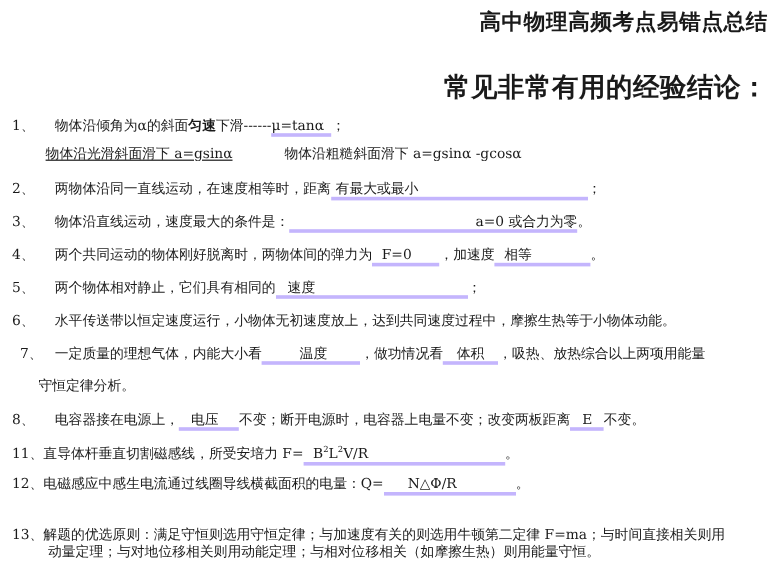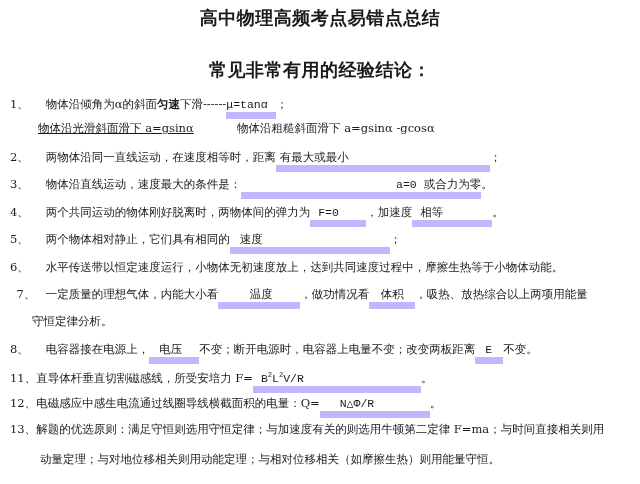--- a/index.html
+++ b/index.html
@@ -1,26 +1,26 @@
 <!DOCTYPE html>
 <html><head>
 <meta charset="utf-8">
 <style>
   html, body { margin: 0; padding: 0; background: #ffffff; }
   body { width: 640px; height: 484px; overflow: hidden; position: relative;
          font-family: "DejaVu Serif", "Liberation Serif", serif; color: #1a1a1a; }
-  .title { position: absolute; left: 0; width: 640px; text-align: center;
+  .title { position: absolute; left: 0; width: 640px; text-align: right;
            font-family: "DejaVu Sans", "Liberation Sans", sans-serif; font-weight: bold;
            font-size: 18px; letter-spacing: 0.5px; }
   .t1 { top: 6px; }
-  .t2 { top: 58px; font-size: 18px; }
+  .t2 { top: 58px; font-size: 22px; }
   .line { position: absolute; font-size: 11.5px; white-space: nowrap; line-height: 16px; }
   .num { display: inline-block; }
   .u { text-decoration-color: #555; text-underline-offset: 2px; }
-  .blank { display: inline-block; border-bottom: 7px solid #c4b5fd; line-height: 14px; padding-left: 4px; font-family: Liberation Mono, monospace; }
+  .blank { display: inline-block; border-bottom: 3px solid #c4b5fd; line-height: 14px; padding-left: 4px; }
   .bold { font-weight: bold; font-family: "DejaVu Sans", "Liberation Sans", sans-serif; margin-top: 48px; }
   sup { font-size: 7px; vertical-align: 5px; }
 </style>
 </head>
 <body>
 
 <div class="title t1">高中物理高频考点易错点总结</div>
 <div class="title t2">常见非常有用的经验结论：</div>
 
 <div class="line" style="top:96px; left:10px;">
@@ -67,16 +67,16 @@
 </div>
 
 <div class="line" style="top:368px; left:10px;">
   <span>11、</span><span>直导体杆垂直切割磁感线，所受安培力 F=</span><span class="blank" style="width:160px;padding-left:8px;"><span>B</span><sup>2</sup><span>L</span><sup>2</sup><span>V/R</span></span><span>。</span>
 </div>
 
 <div class="line" style="top:395px; left:10px;">
   <span>12、</span><span>电磁感应中感生电流通过线圈导线横截面积的电量：Q=</span><span class="blank" style="width:90px;padding-left:20px;">N△Φ/R</span><span>。</span>
 </div>
 
-<div class="line" style="top:421px; left:10px;">
+<div class="line" style="top:437px; left:10px;">
   <span>13、</span><span>解题的优选原则：满足守恒则选用守恒定律；与加速度有关的则选用牛顿第二定律 F=ma；与时间直接相关则用</span>
 </div>
 <div class="line" style="top:451px; left:40px;">动量定理；与对地位移相关则用动能定理；与相对位移相关（如摩擦生热）则用能量守恒。</div>
 
 </body></html>

